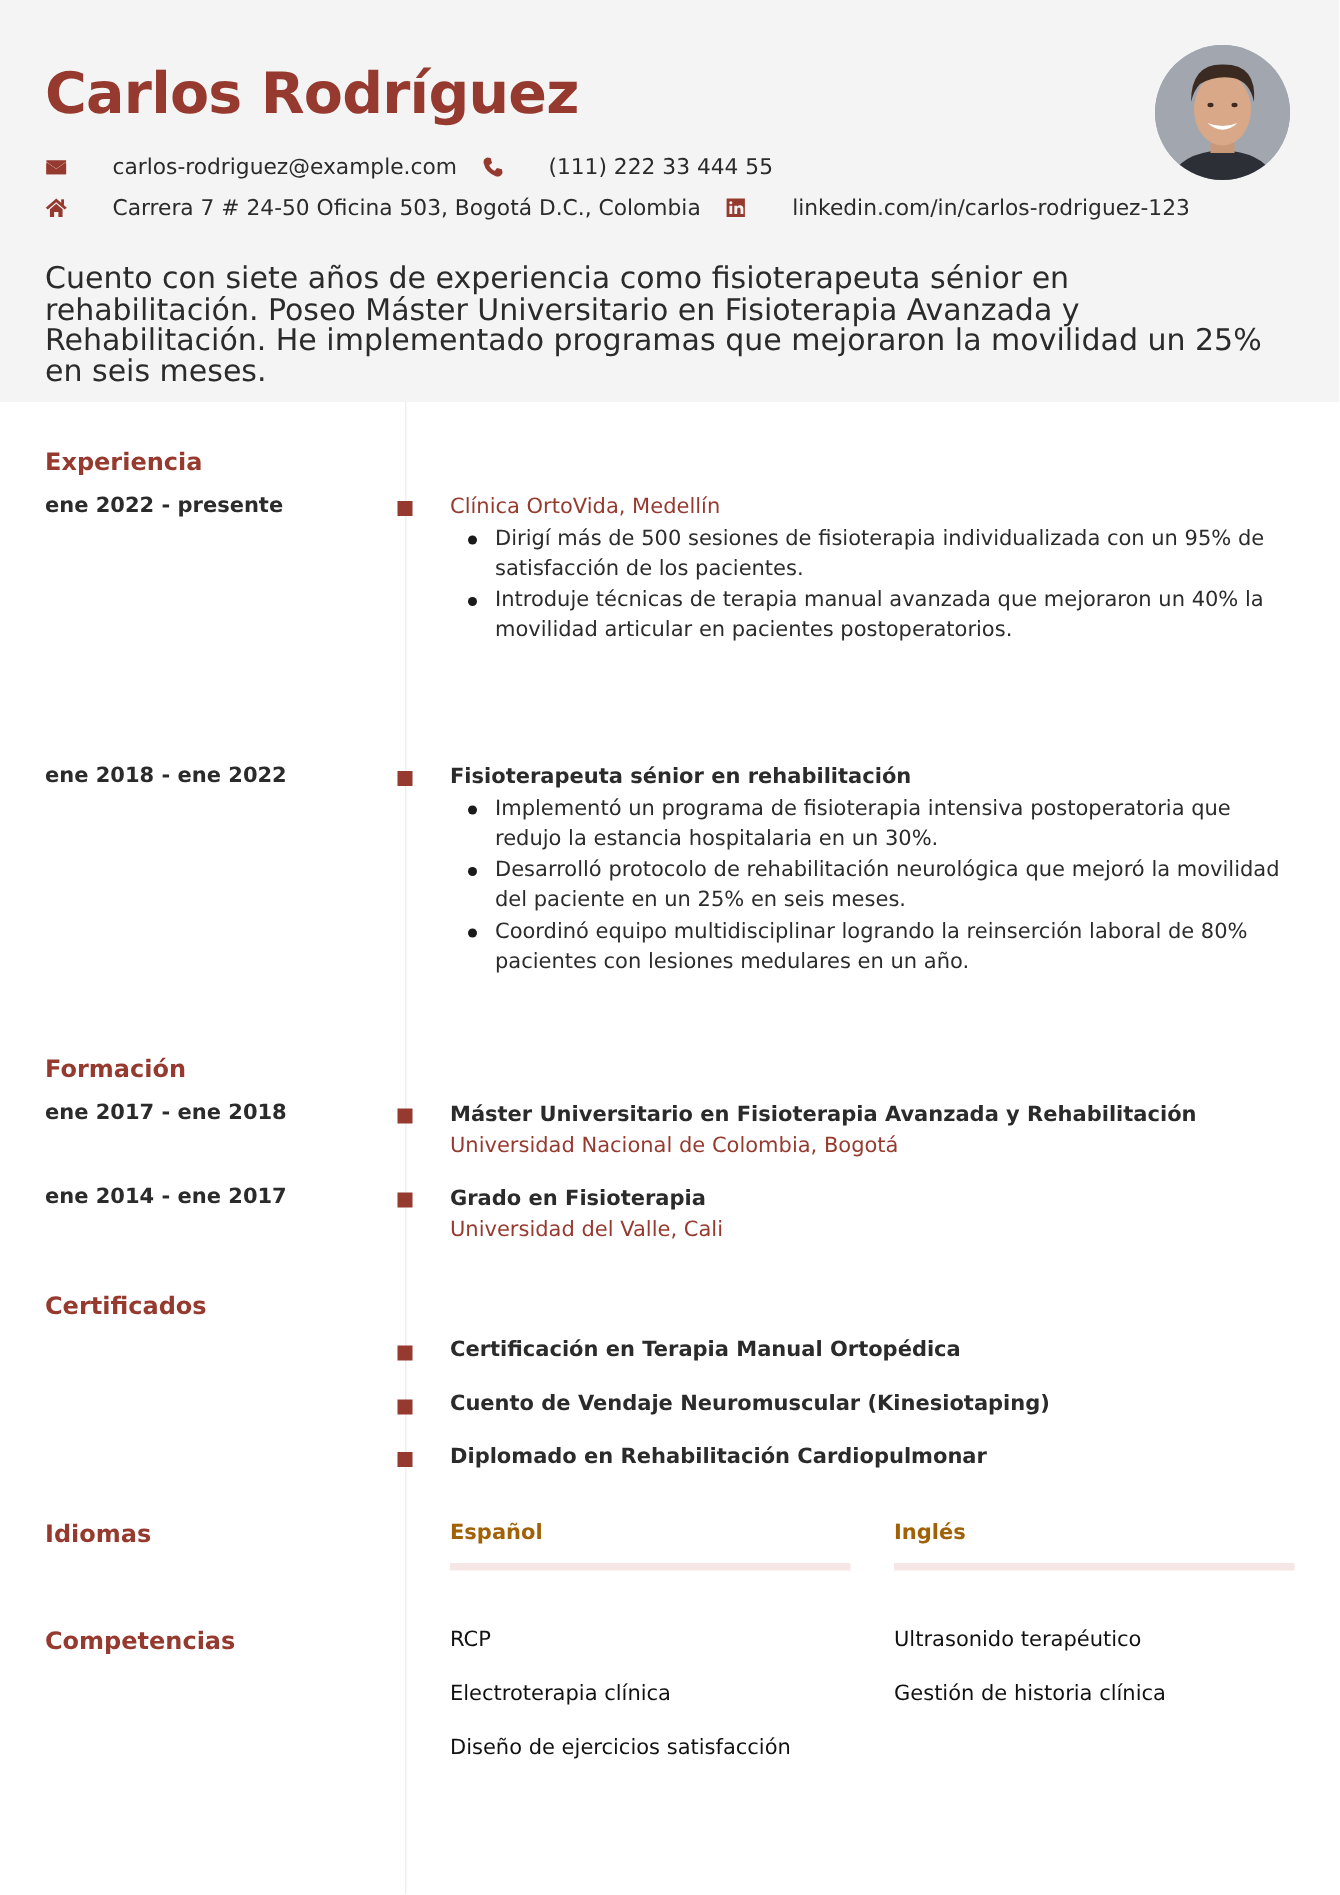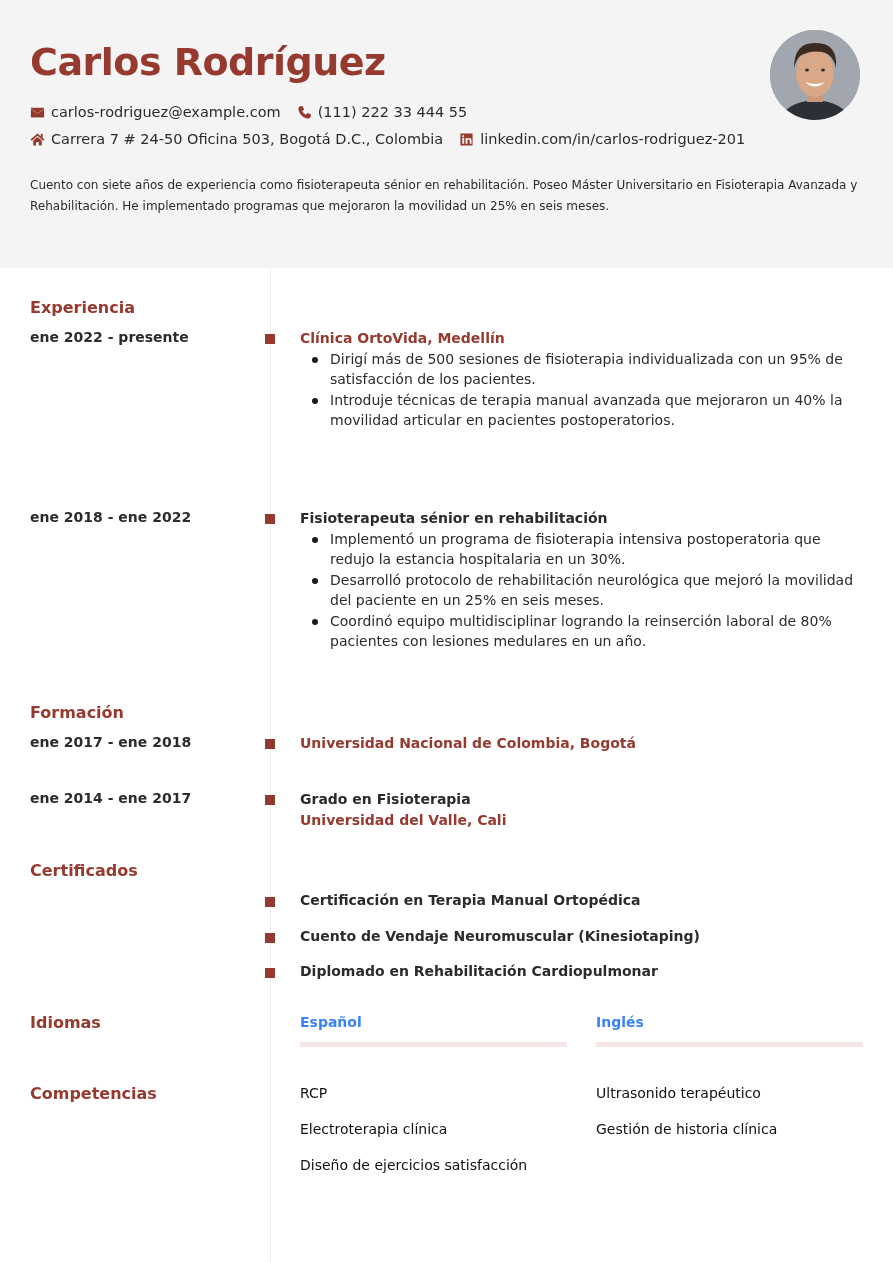--- a/index.html
+++ b/index.html
@@ -5,40 +5,40 @@
     * { box-sizing: border-box; margin: 0; padding: 0; }
     html, body { width: 893px; height: 1263px; background: #ffffff; overflow: hidden; }
     body { font-family: "DejaVu Sans", sans-serif; color: #2b2b2b; position: relative; }
 
     .header { position: absolute; left: 0; top: 0; width: 893px; height: 268px; background: #f4f4f4; }
     .name { position: absolute; left: 30px; top: 40px; font-size: 38px; font-weight: bold; color: #963a2f; letter-spacing: -0.5px; }
     .photo { position: absolute; left: 770px; top: 30px; width: 90px; height: 90px; border-radius: 50%; overflow: hidden; background: #9ea3ad; }
     .contact-row { position: absolute; left: 30px; display: flex; align-items: center; font-size: 14.5px; color: #2b2b2b; white-space: nowrap; }
     .contact-row.r1 { top: 104px; }
     .contact-row.r2 { top: 131px; }
-    .contact-item { display: inline-flex; align-items: center; margin-right: 16px; }
+    .contact-item { display: inline-flex; align-items: flex-start; margin-right: 16px; gap: 24px; }
     .contact-item svg { width: 15px; height: 15px; margin-right: 6px; fill: #963a2f; flex: none; }
-    .summary { position: absolute; left: 30px; top: 175px; width: 830px; font-size: 12px; line-height: 20.5px; color: #2b2b2b; }
+    .summary { position: absolute; left: 30px; top: 175px; width: 830px; font-size: 20px; line-height: 20.5px; color: #2b2b2b; }
 
     .divider { position: absolute; left: 270px; top: 268px; width: 1px; height: 995px; background: #efefef; }
 
     .section-title { position: absolute; left: 30px; font-size: 16px; font-weight: bold; color: #963a2f; }
     .date { position: absolute; left: 30px; font-size: 14px; font-weight: bold; color: #2b2b2b; }
     .marker { position: absolute; left: 265px; width: 10px; height: 10px; background: #963a2f; }
     .entry { position: absolute; left: 300px; width: 565px; }
     .entry-title { font-size: 14px; font-weight: bold; color: #2b2b2b; line-height: 20.5px; }
-    .entry-org { font-size: 14px; font-weight: bold; color: #963a2f; line-height: 20.5px; }
+    .entry-org { font-size: 14px; font-weight: normal; color: #963a2f; line-height: 20.5px; }
     .bullets { list-style: none; }
     .bullets li { position: relative; padding-left: 30px; font-size: 14px; line-height: 20.5px; color: #2b2b2b; }
     .bullets li::before { content: ""; position: absolute; left: 12px; top: 8px; width: 6px; height: 6px; border-radius: 50%; background: #1a1a1a; }
 
     .cert { position: absolute; left: 300px; font-size: 14px; font-weight: bold; color: #2b2b2b; text-align: center; }
 
     .lang { position: absolute; width: 267px; }
-    .lang-name { font-size: 14px; font-weight: bold; color: #3b82f6; }
+    .lang-name { font-size: 14px; font-weight: bold; color: #a16207; }
     .lang-track { margin-top: 12px; width: 267px; height: 5px; background: #f6e7e6; }
     .lang-fill { height: 5px; background: #963a2f; }
 
     .skill { position: absolute; font-size: 14px; font-weight: normal; color: #111; }
   </style>
 </head>
 <body>
 
 <div class="header">
   <h1 class="name">Carlos Rodríguez</h1>
@@ -78,21 +78,21 @@
           <path d="M8 1.5 L15.5 8 L14 9.3 L8 4 L2 9.3 L0.5 8 Z"></path>
           <path d="M3.5 9 L8 5.2 L12.5 9 V14.5 H9.5 V11 H6.5 V14.5 H3.5 Z"></path>
           <rect x="11.5" y="2" width="2" height="4"></rect>
         </svg>
       <span>Carrera 7 # 24-50 Oficina 503, Bogotá D.C., Colombia</span>
     </span>
     <span class="contact-item" style="margin-left:0">
       <svg viewBox="0 0 16 16">
           <path d="M1.5 1.5h13v13h-13z M3.5 6.5v6h2v-6z M4.5 3.3a1.1 1.1 0 1 0 0.01 0z M7 6.5v6h2v-3.2q0-1.4 1.2-1.4t1.2 1.4v3.2h2v-3.6q0-2.6-2.3-2.6-1.3 0-2.1 0.9v-0.7z" fill-rule="evenodd"></path>
         </svg>
-      <span>linkedin.com/in/carlos-rodriguez-201</span>
+      <span>linkedin.com/in/carlos-rodriguez-123</span>
     </span>
   </div>
 
   <p class="summary">Cuento con siete años de experiencia como fisioterapeuta sénior en rehabilitación. Poseo Máster Universitario en Fisioterapia Avanzada y Rehabilitación. He implementado programas que mejoraron la movilidad un 25% en seis meses.</p>
 </div>
 
 <div class="divider"></div>
 
 <h2 class="section-title" style="top:298px">Experiencia</h2>
 
@@ -120,20 +120,21 @@
     </ul>
   </div>
 </div>
 
 <h2 class="section-title" style="top:703px">Formación</h2>
 
 <div>
   <div class="date" style="top:734px">ene 2017 - ene 2018</div>
   <div class="marker" style="top:739px"></div>
   <div class="entry" style="top:733px">
+    <div class="entry-title">Máster Universitario en Fisioterapia Avanzada y Rehabilitación</div>
     <div class="entry-org">Universidad Nacional de Colombia, Bogotá</div>
   </div>
 </div>
 
 <div>
   <div class="date" style="top:790px">ene 2014 - ene 2017</div>
   <div class="marker" style="top:795px"></div>
   <div class="entry" style="top:789px">
     <div class="entry-title">Grado en Fisioterapia</div>
     <div class="entry-org">Universidad del Valle, Cali</div>

